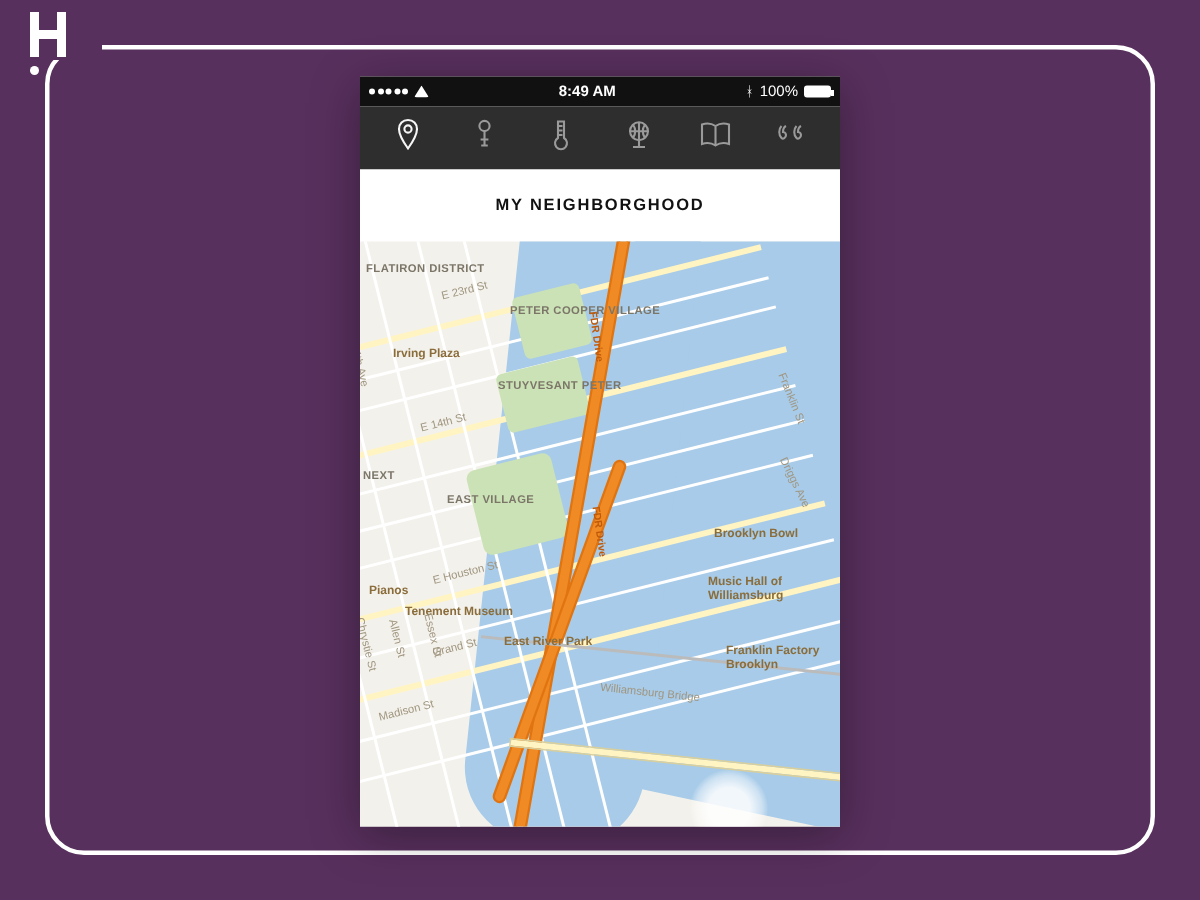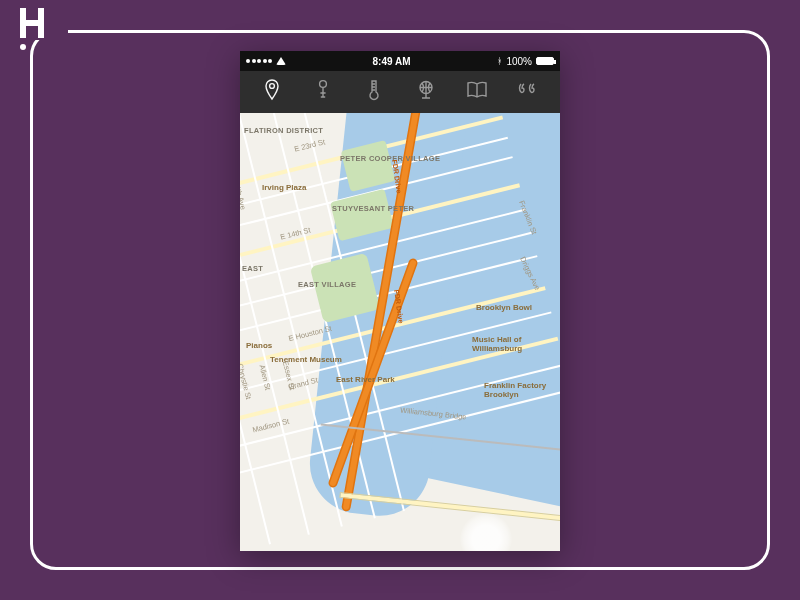--- a/index.html
+++ b/index.html
@@ -301,20 +301,23 @@
     </div>
     <div class="tbitem">
       <span>
         <svg width="22" height="16" viewBox="0 0 22 16">
             <path d="M4 2c-2 2-2 6 0 8 1 1 3 0 3-2s-2-2-2-2 0-3 2-4M14 2c-2 2-2 6 0 8 1 1 3 0 3-2s-2-2-2-2 0-3 2-4"></path>
           </svg>
       </span>
     </div>
   </div>
 
+  <div class="header">
+    <span>MY NEIGHBORGHOOD</span>
+  </div>
 
   <div class="map">
     <div class="river"></div>
 
     <div class="grid">
       <div class="h major" style="top:40px"></div>
       <div class="h" style="top:62px"></div>
       <div class="h" style="top:82px"></div>
       <div class="h major" style="top:110px"></div>
       <div class="h" style="top:136px"></div>
@@ -341,21 +344,21 @@
     <div class="bridge2"></div>
     <div class="bridge"></div>
 
     <div class="mlabel" style="left:4px;top:14px">FLATIRON
 DISTRICT</div>
     <div class="mlabel" style="left:100px;top:42px">PETER COOPER
 VILLAGE</div>
     <div class="mlabel" style="left:92px;top:92px">STUYVESANT
 PETER</div>
     <div class="mlabel" style="left:58px;top:168px">EAST VILLAGE</div>
-    <div class="mlabel" style="left:2px;top:152px">EAST</div>
+    <div class="mlabel" style="left:2px;top:152px">NEXT</div>
 
     <div class="mpoi" style="left:22px;top:70px">Irving Plaza</div>
     <div class="mpoi" style="left:6px;top:228px">Pianos</div>
     <div class="mpoi" style="left:30px;top:242px">Tenement Museum</div>
     <div class="mpoi" style="left:96px;top:262px">East River Park</div>
     <div class="mpoi" style="left:236px;top:190px">Brooklyn Bowl</div>
     <div class="mpoi" style="left:232px;top:222px;white-space:pre">Music Hall of
 Williamsburg</div>
     <div class="mpoi" style="left:244px;top:268px;white-space:pre">Franklin Factory
 Brooklyn</div>

